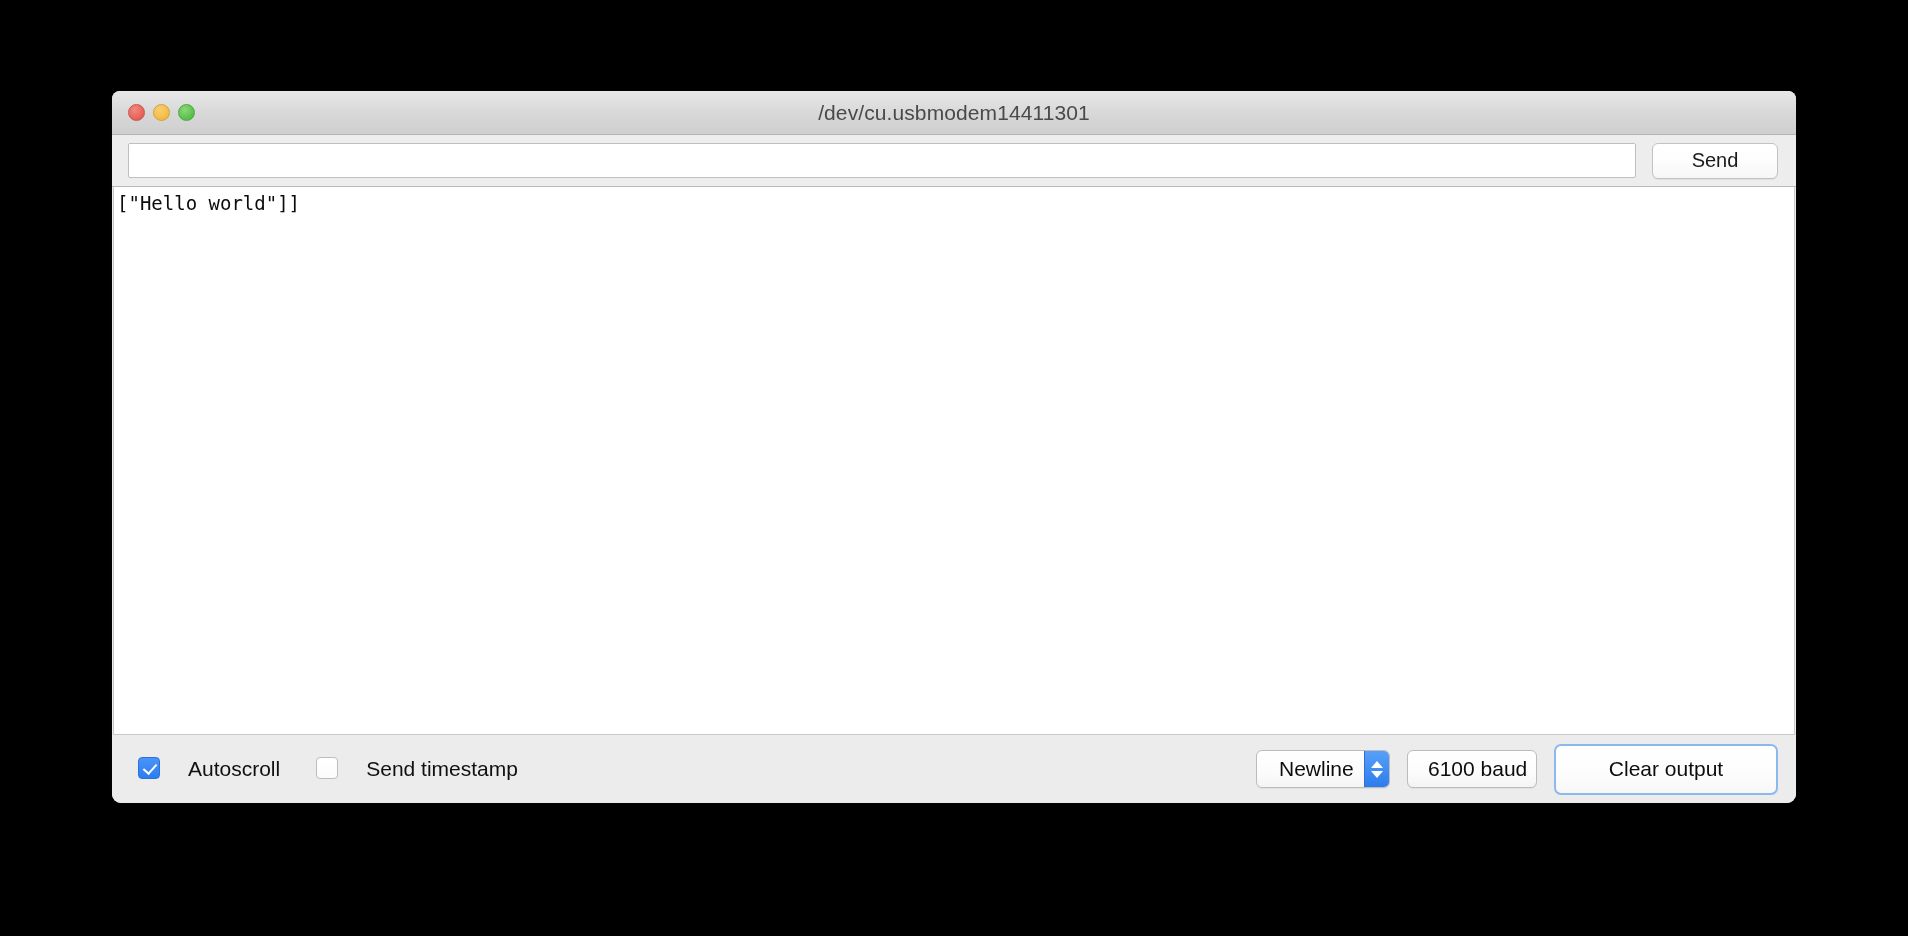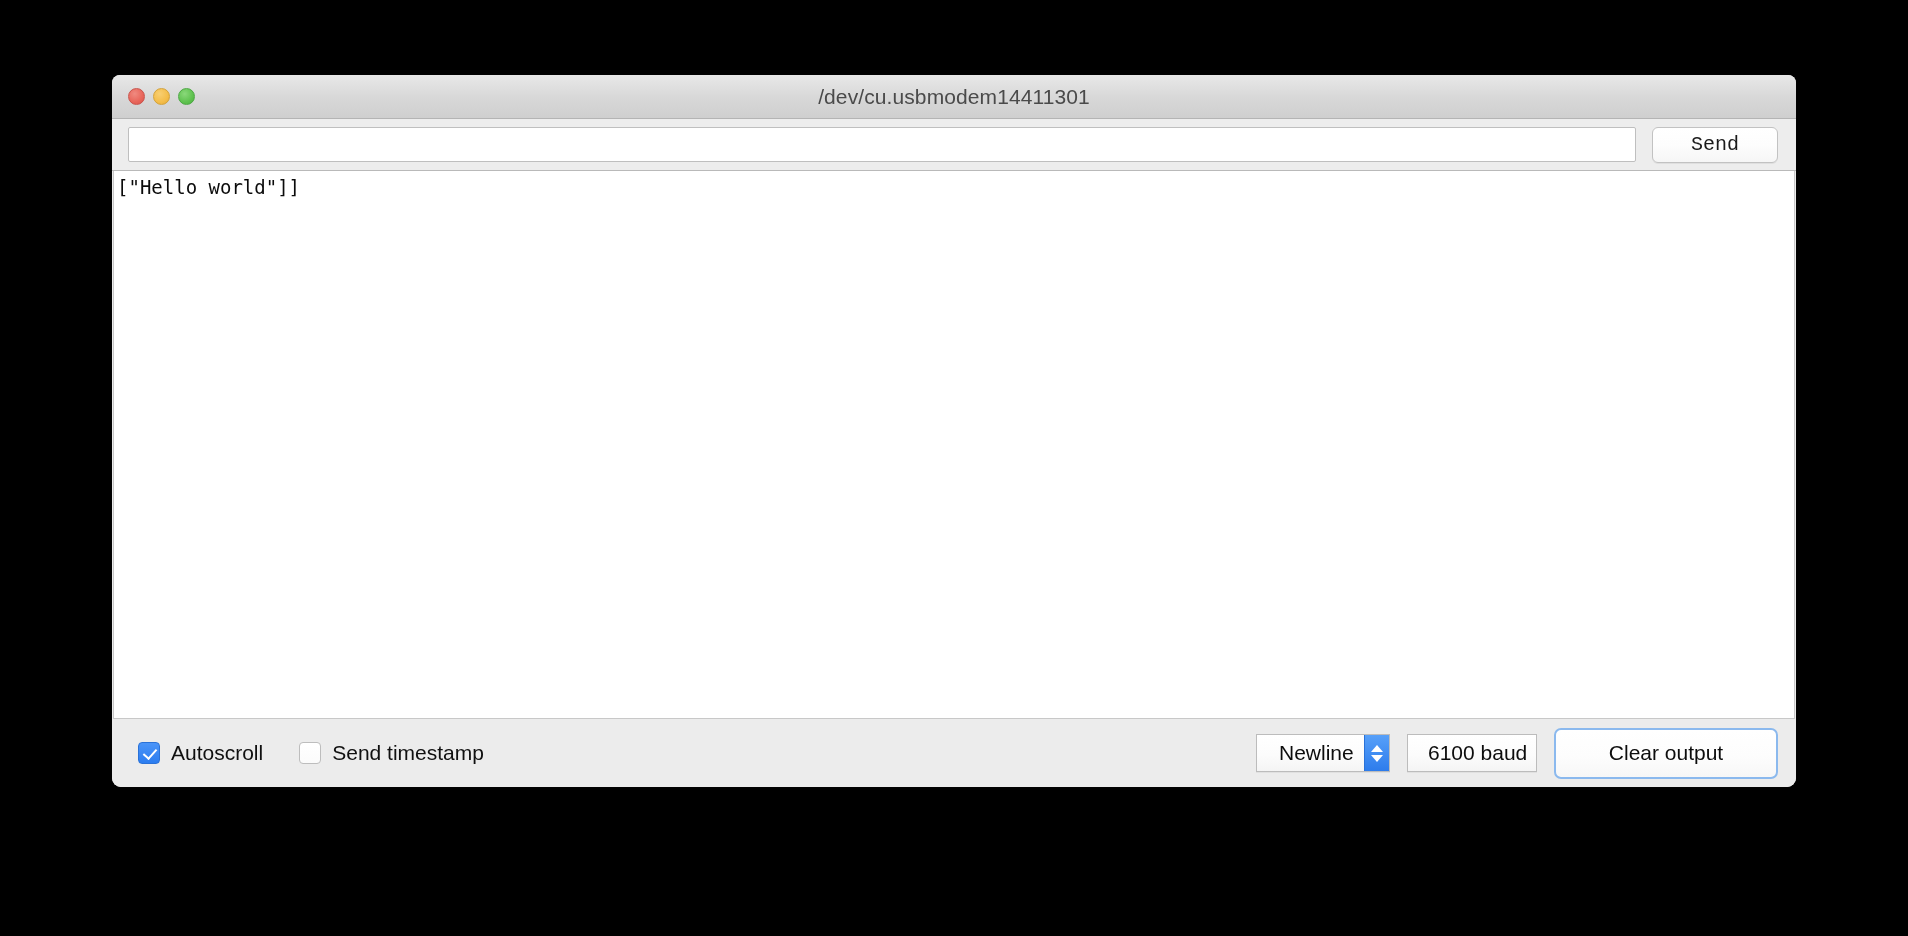--- a/index.html
+++ b/index.html
@@ -10,21 +10,21 @@
     height: 936px;
     background: #000000;
     overflow: hidden;
     font-family: "Liberation Sans", sans-serif;
   }
 
   
   .window {
     position: absolute;
     left: 112px;
-    top: 75px;
+    top: 91px;
     width: 1684px;
     height: 712px;
     border-radius: 8px 8px 9px 9px;
     background: #ececec;
     box-shadow: 0 0 1px rgba(255,255,255,0.10);
     overflow: hidden;
     display: flex;
     flex-direction: column;
   }
 
@@ -98,21 +98,21 @@
   }
   .send-button {
     flex: 0 0 auto;
     min-width: 126px;
     height: 36px;
     background: linear-gradient(to bottom, #ffffff 0%, #fdfdfd 50%, #f6f6f6 100%);
     border: 1px solid #c2c2c2;
     border-radius: 6px;
     font-size: 20px;
     color: #1a1a1a;
-    font-family: Liberation Mono, monospace;
+    font-family: Liberation Sans, sans-serif;
     cursor: default;
     box-shadow: 0 1px 0.5px rgba(0,0,0,0.06);
     display: flex;
     align-items: center;
     justify-content: center;
     text-align: right;
   }
 
   
   .output-area {
@@ -139,22 +139,21 @@
     flex: 0 0 68px;
     height: 68px;
     background: #ececec;
     display: flex;
     align-items: center;
     padding: 0 18px 0 26px;
     gap: 0;
   }
   .check-group {
     display: flex;
-    align-items: center;
-    gap: 11px;
+    gap: 28px;
     margin-right: 36px;
   }
   .checkbox {
     width: 22px;
     height: 22px;
     border-radius: 4px;
     flex: 0 0 auto;
     position: relative;
     display: block;
   }
@@ -180,21 +179,21 @@
   .check-label {
     font-size: 21px;
     color: #101010;
     white-space: nowrap;
   }
   .spacer { flex: 1 1 auto; }
 
   .select {
     position: relative;
     height: 38px;
-    border-radius: 0;
+    border-radius: 6px;
     background: linear-gradient(to bottom, #ffffff 0%, #fcfcfc 55%, #f4f4f4 100%);
     border: 1px solid #bcbcbc;
     display: flex;
     align-items: center;
     box-shadow: 0 1px 0.5px rgba(0,0,0,0.05);
     margin-right: 17px;
     overflow: hidden;
   }
   .select-value {
     font-size: 21px;

